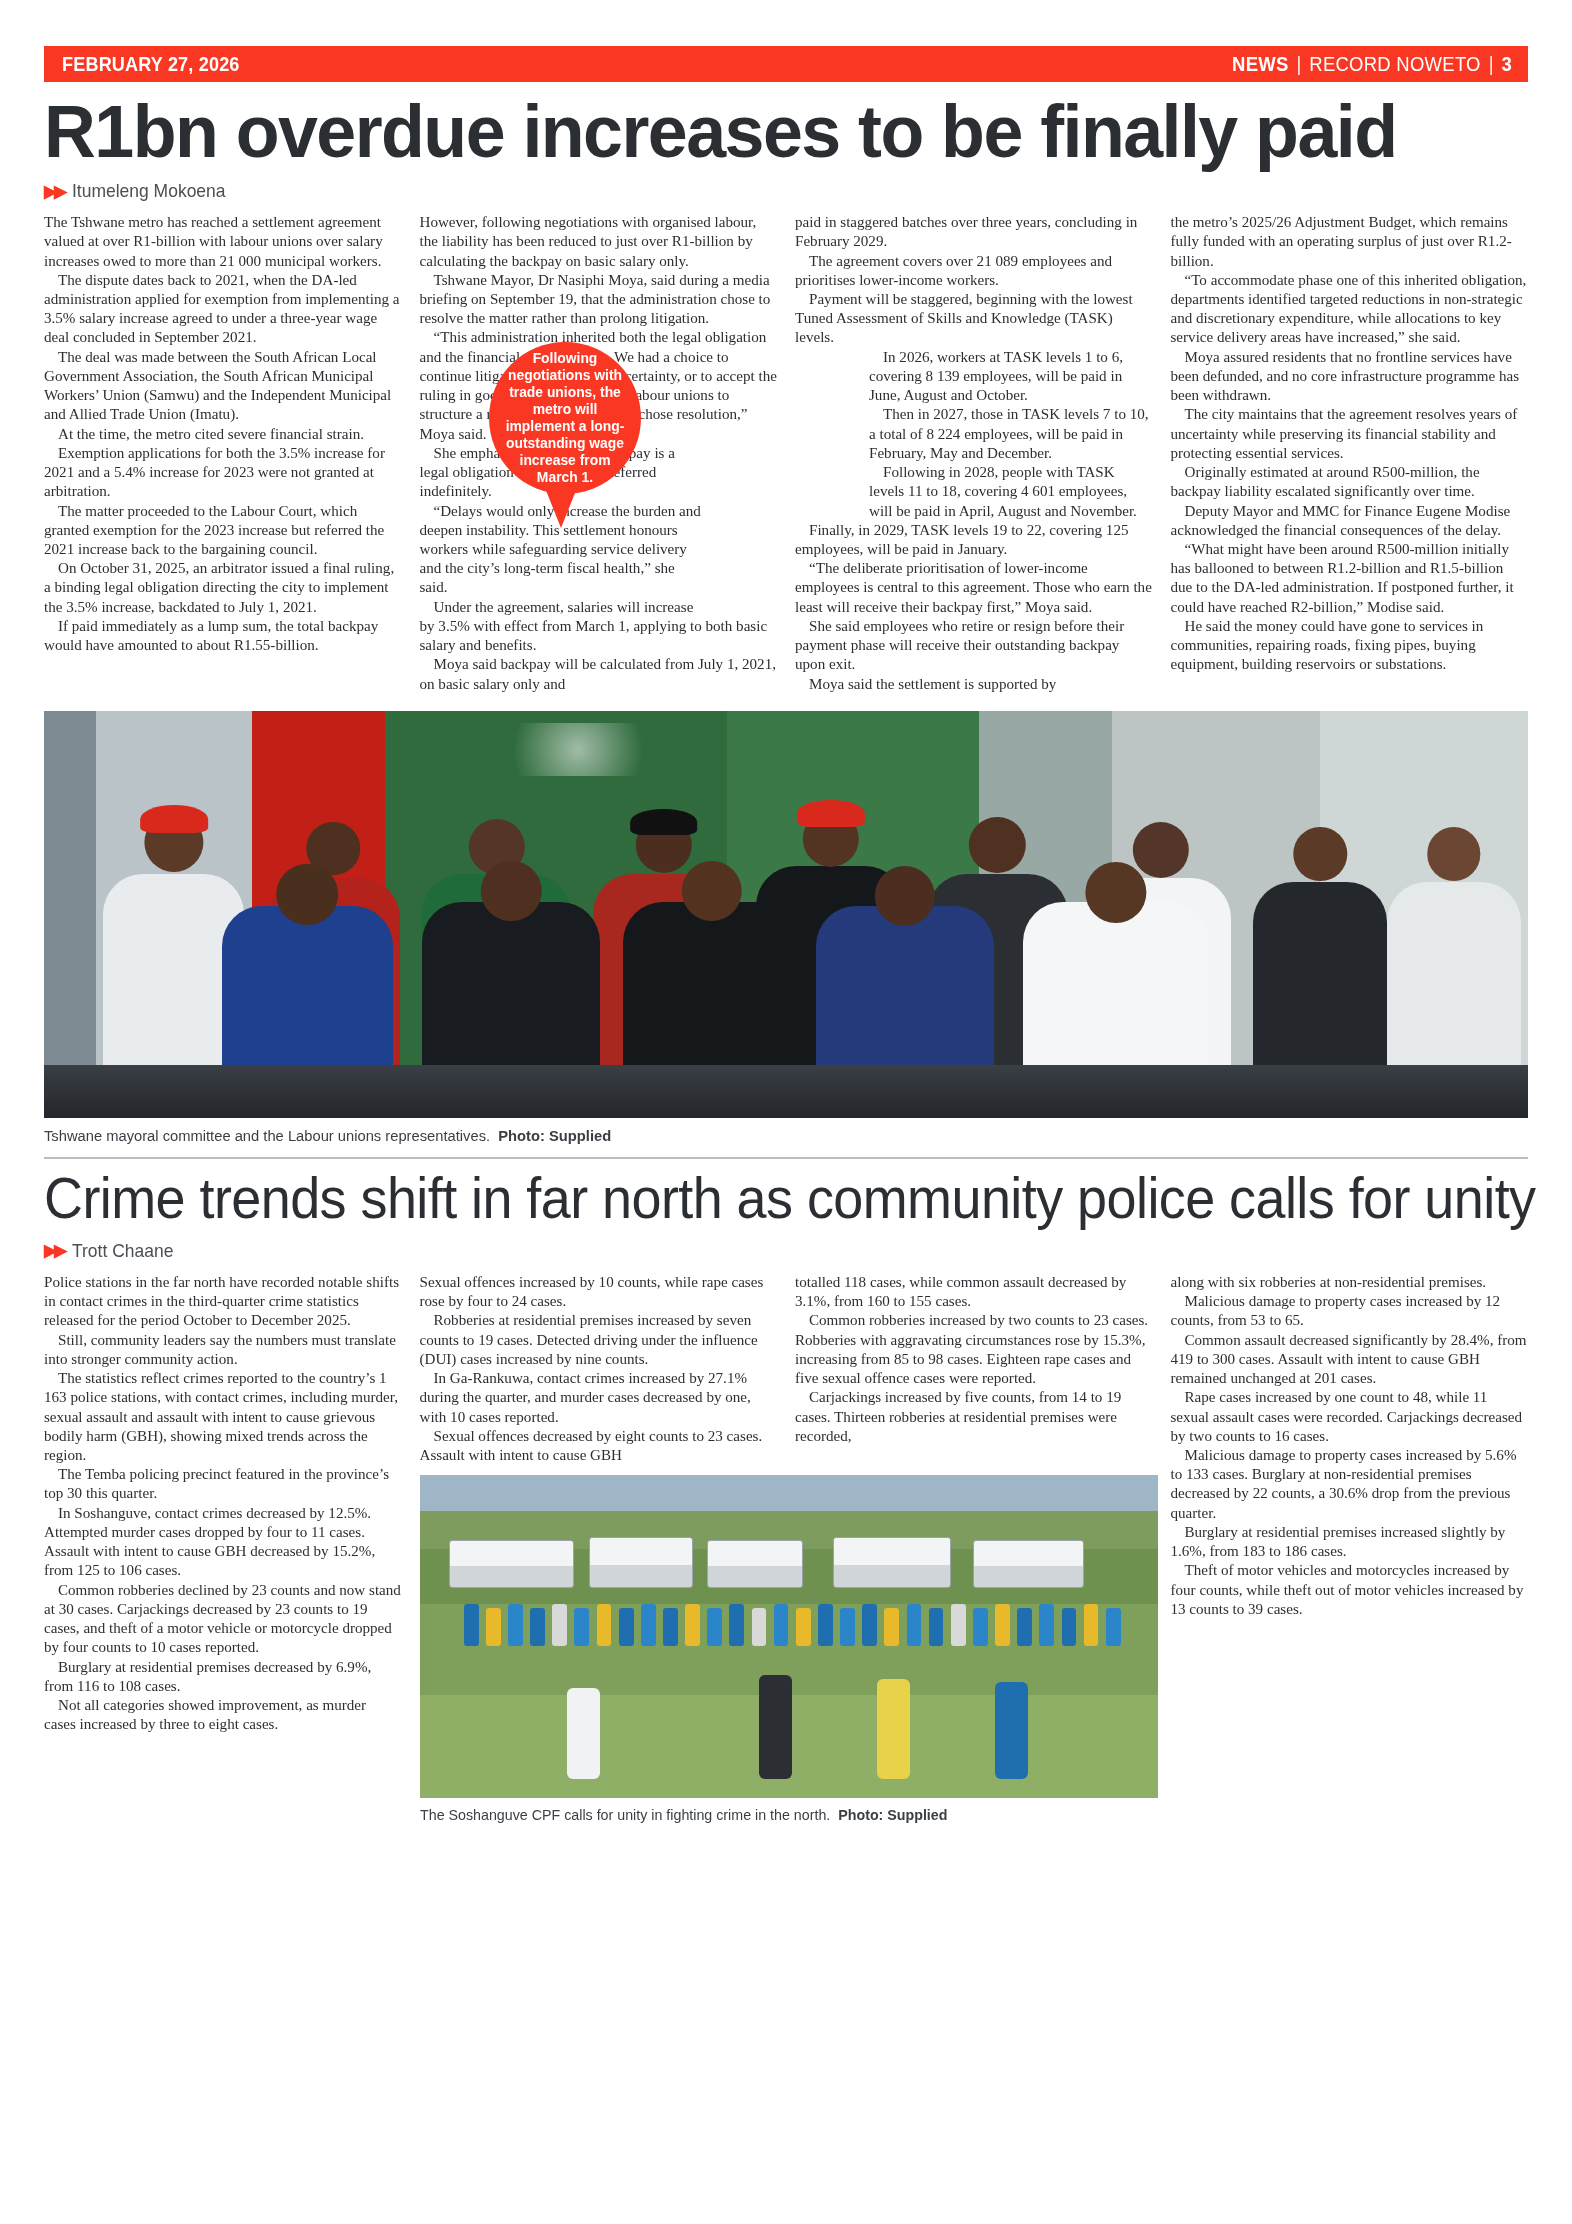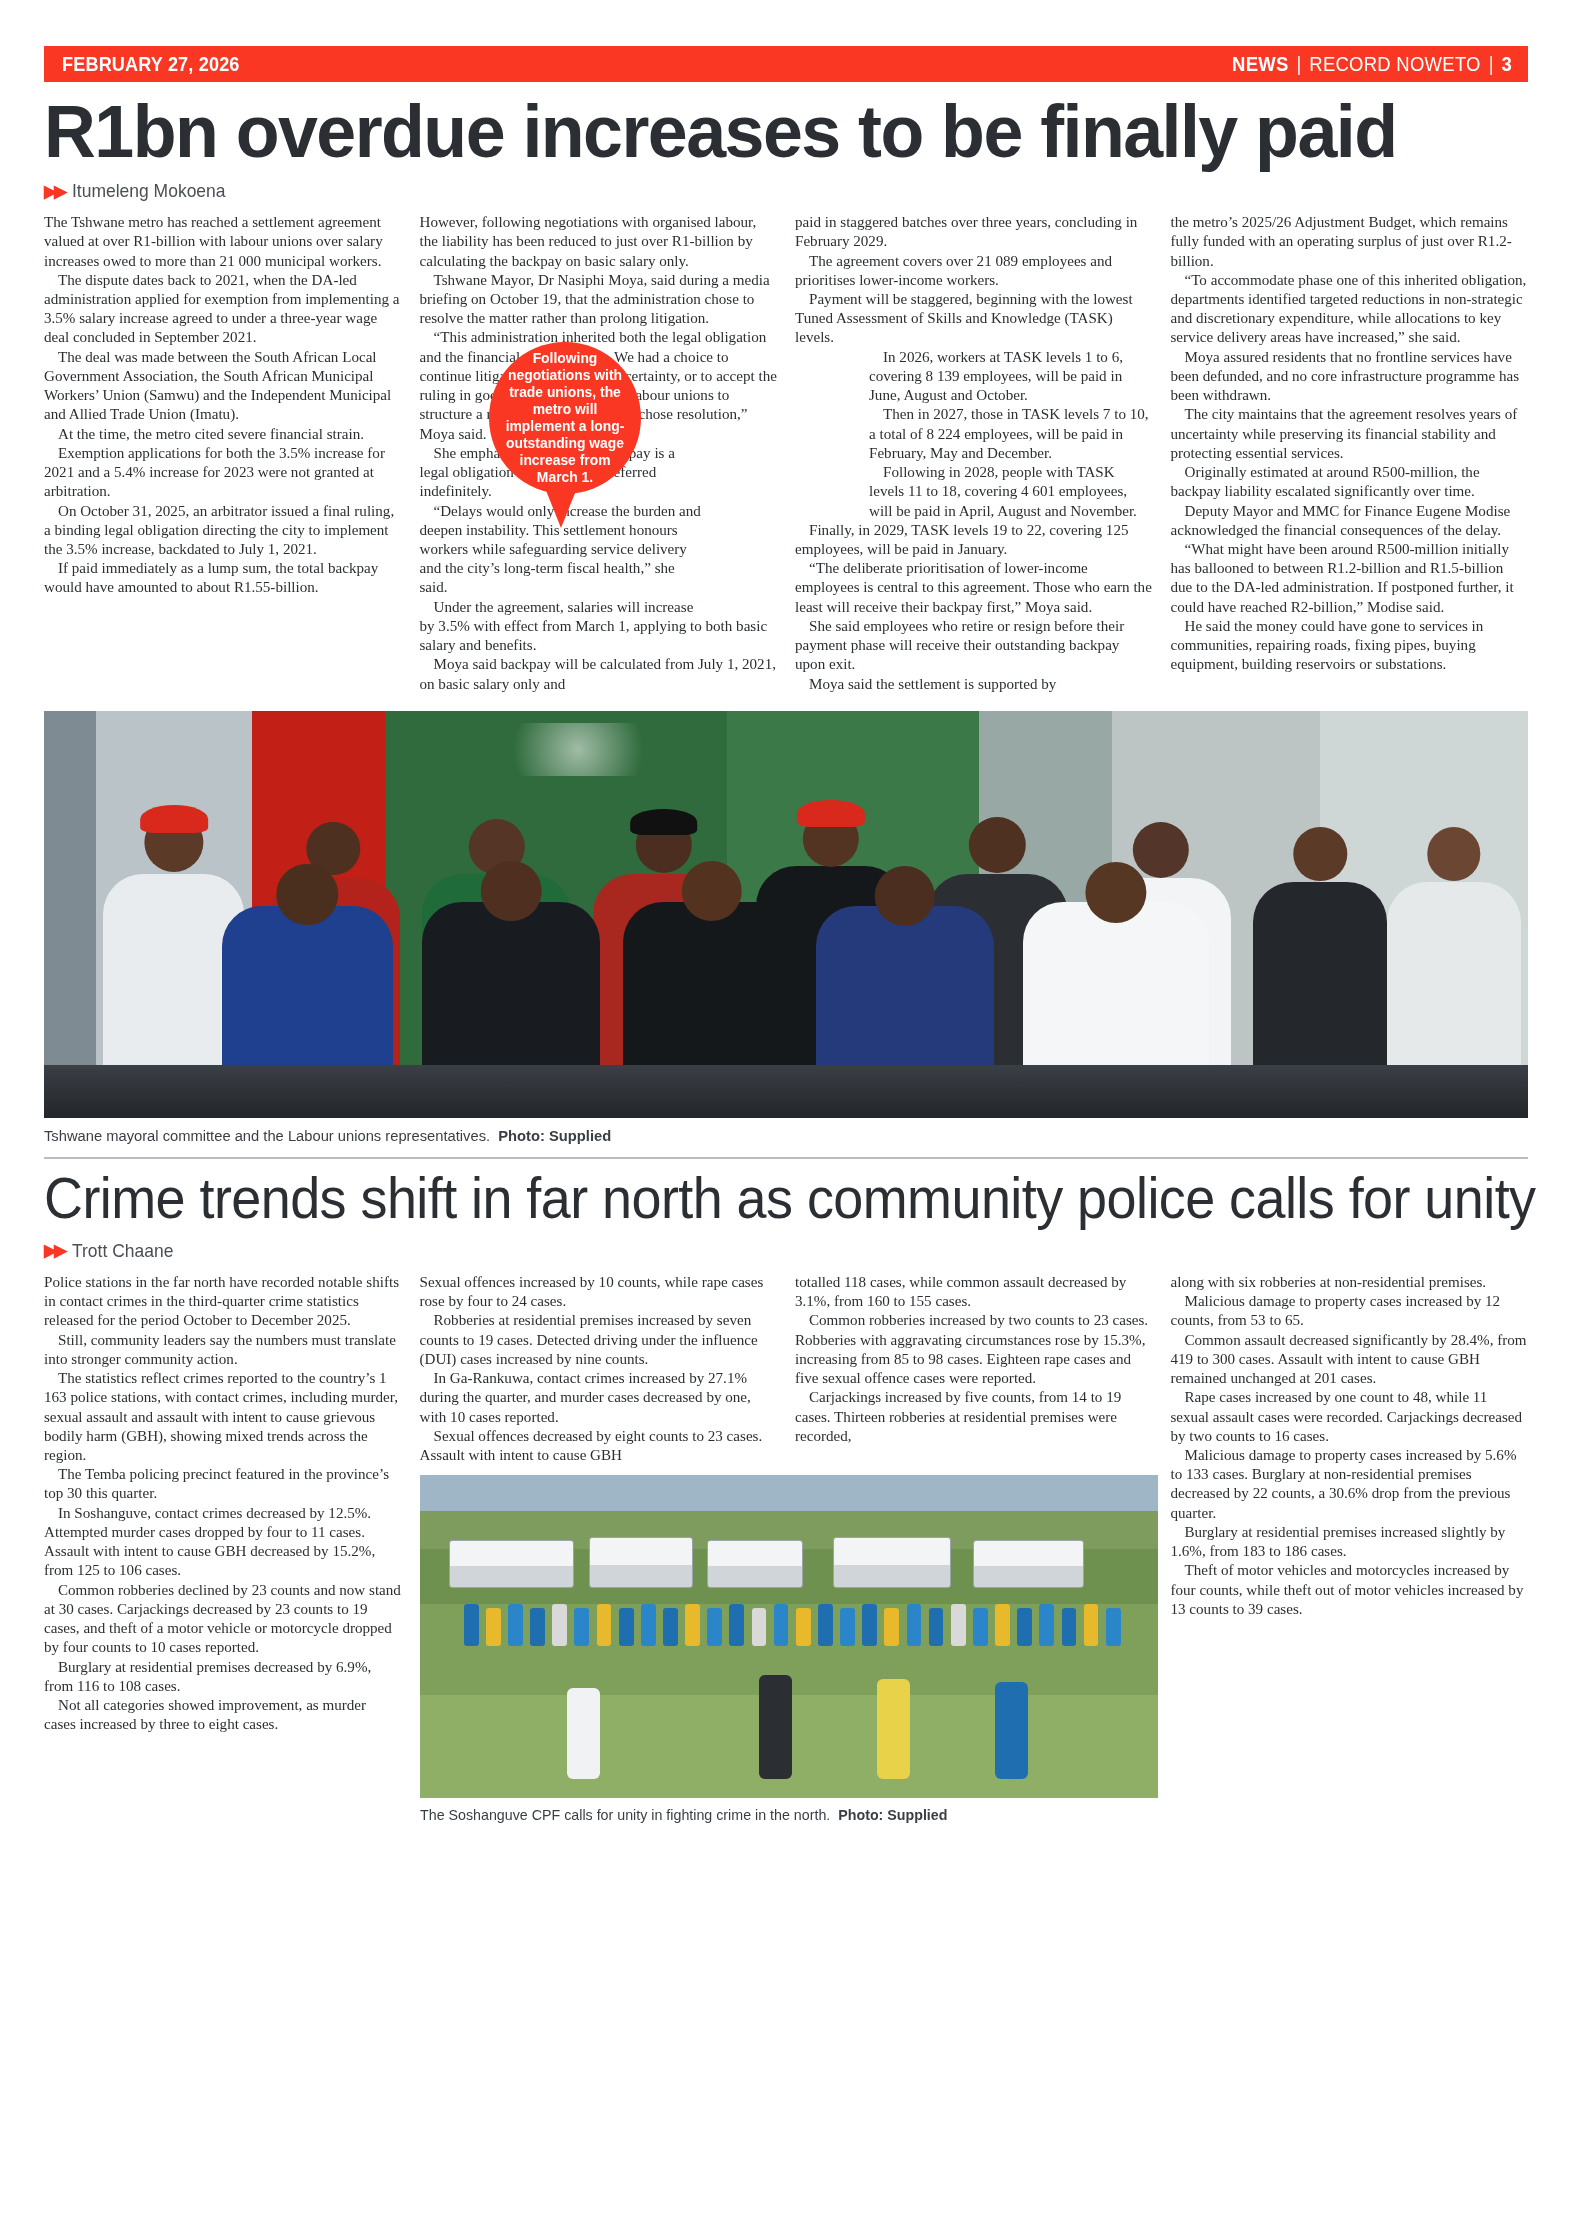--- a/index.html
+++ b/index.html
@@ -304,27 +304,28 @@
   </div>
 
   <div class="cols">
 
     <div class="col">
       <p class="first">The Tshwane metro has reached a settlement agreement valued at over R1-billion with labour unions over salary increases owed to more than 21 000 municipal workers.</p>
       <p>The dispute dates back to 2021, when the DA-led administration applied for exemption from implementing a 3.5% salary increase agreed to under a three-year wage deal concluded in September 2021.</p>
       <p>The deal was made between the South African Local Government Association, the South African Municipal Workers’ Union (Samwu) and the Independent Municipal and Allied Trade Union (Imatu).</p>
       <p>At the time, the metro cited severe financial strain.</p>
       <p>Exemption applications for both the 3.5% increase for 2021 and a 5.4% increase for 2023 were not granted at arbitration.</p>
+      <p>The matter proceeded to the Labour Court, which granted exemption for the 2023 increase but referred the 2021 increase back to the bargaining council.</p>
       <p>On October 31, 2025, an arbitrator issued a final ruling, a binding legal obligation directing the city to implement the 3.5% increase, backdated to July 1, 2021.</p>
       <p>If paid immediately as a lump sum, the total backpay would have amounted to about R1.55-billion.</p>
     </div>
 
     <div class="col">
       <p class="first">However, following negotiations with organised labour, the liability has been reduced to just over R1-billion by calculating the backpay on basic salary only.</p>
-      <p>Tshwane Mayor, Dr Nasiphi Moya, said during a media briefing on October 19, that the administration chose to resolve the matter rather than prolong litigation.</p>
+      <p>Tshwane Mayor, Dr Nasiphi Moya, said during a media briefing on September 19, that the administration chose to resolve the matter rather than prolong litigation.</p>
       <p>“This administration inherited both the legal obligation and the financial consequences. We had a choice to continue litigation and prolong uncertainty, or to accept the ruling in good faith and work with labour unions to structure a responsible solution. We chose resolution,” Moya said.</p>
       <div class="bubble-float-left"></div>
       <p>She emphasised that salary backpay is a legal obligation that cannot be deferred indefinitely.</p>
       <p>“Delays would only increase the burden and deepen instability. This settlement honours workers while safeguarding service delivery and the city’s long-term fiscal health,” she said.</p>
       <p>Under the agreement, salaries will increase by 3.5% with effect from March 1, applying to both basic salary and benefits.</p>
       <p>Moya said backpay will be calculated from July 1, 2021, on basic salary only and</p>
     </div>
 
     <div class="col">
       <p class="first">paid in staggered batches over three years, concluding in February 2029.</p>

